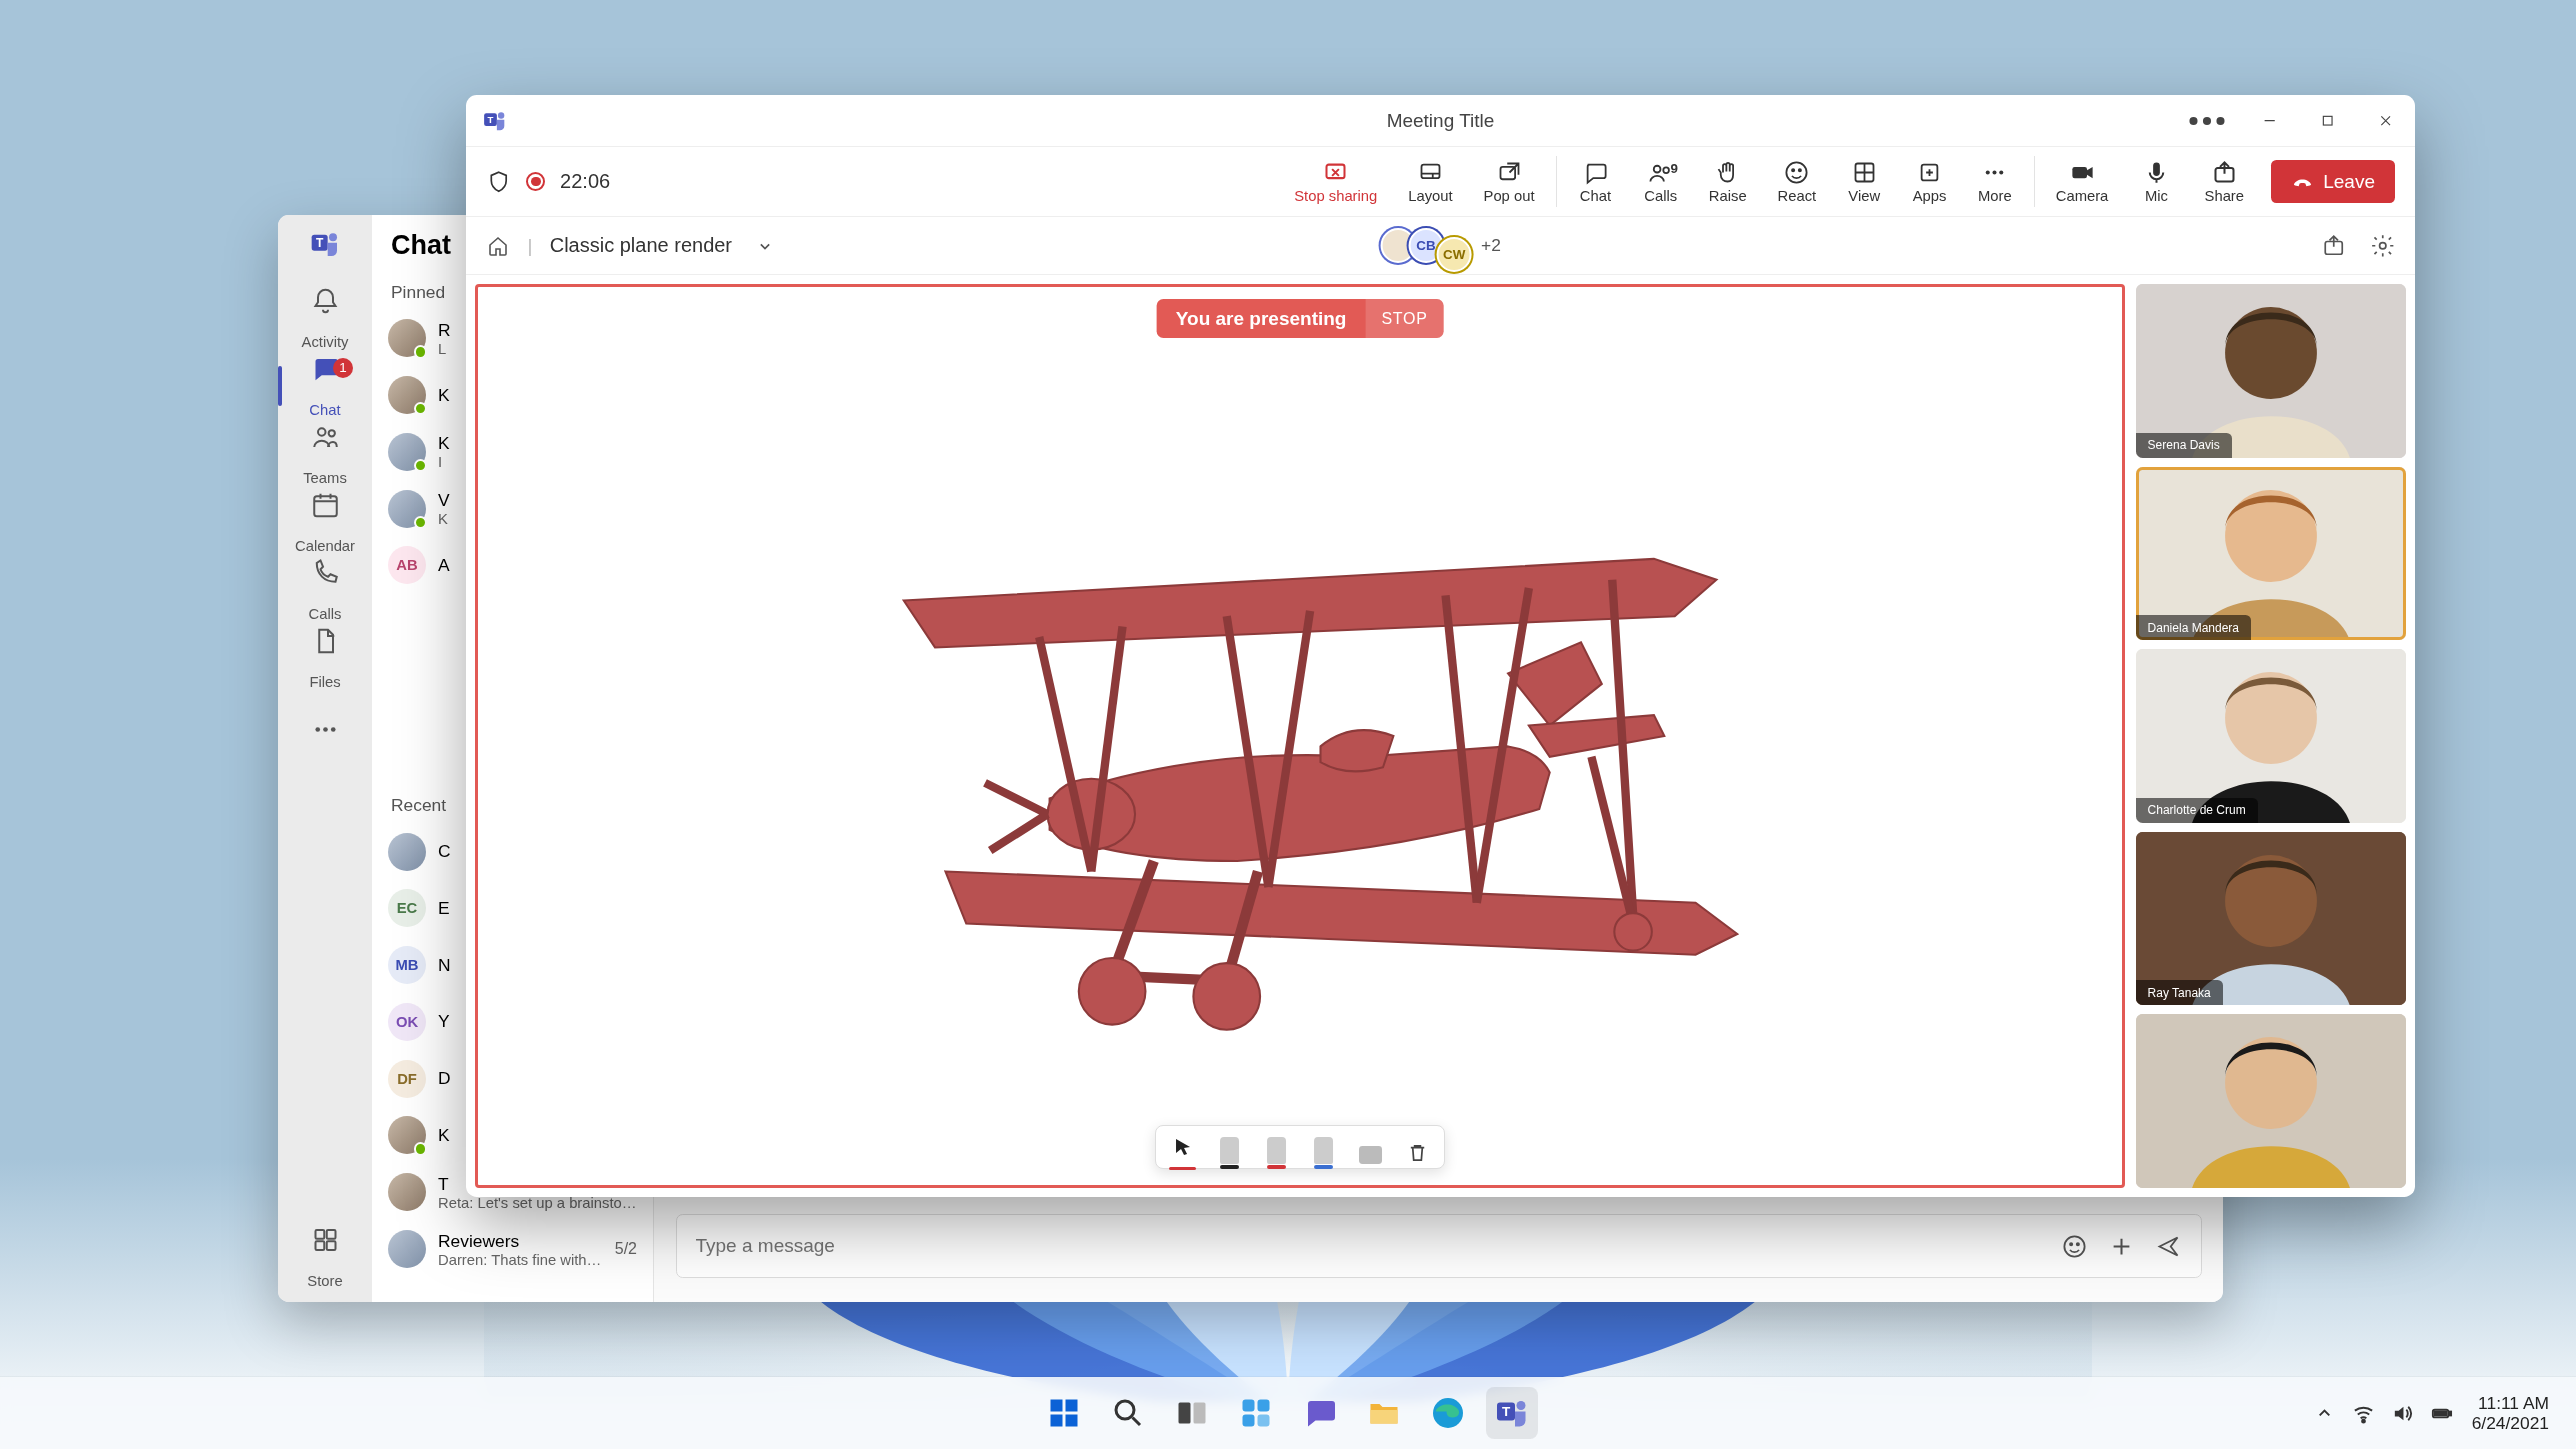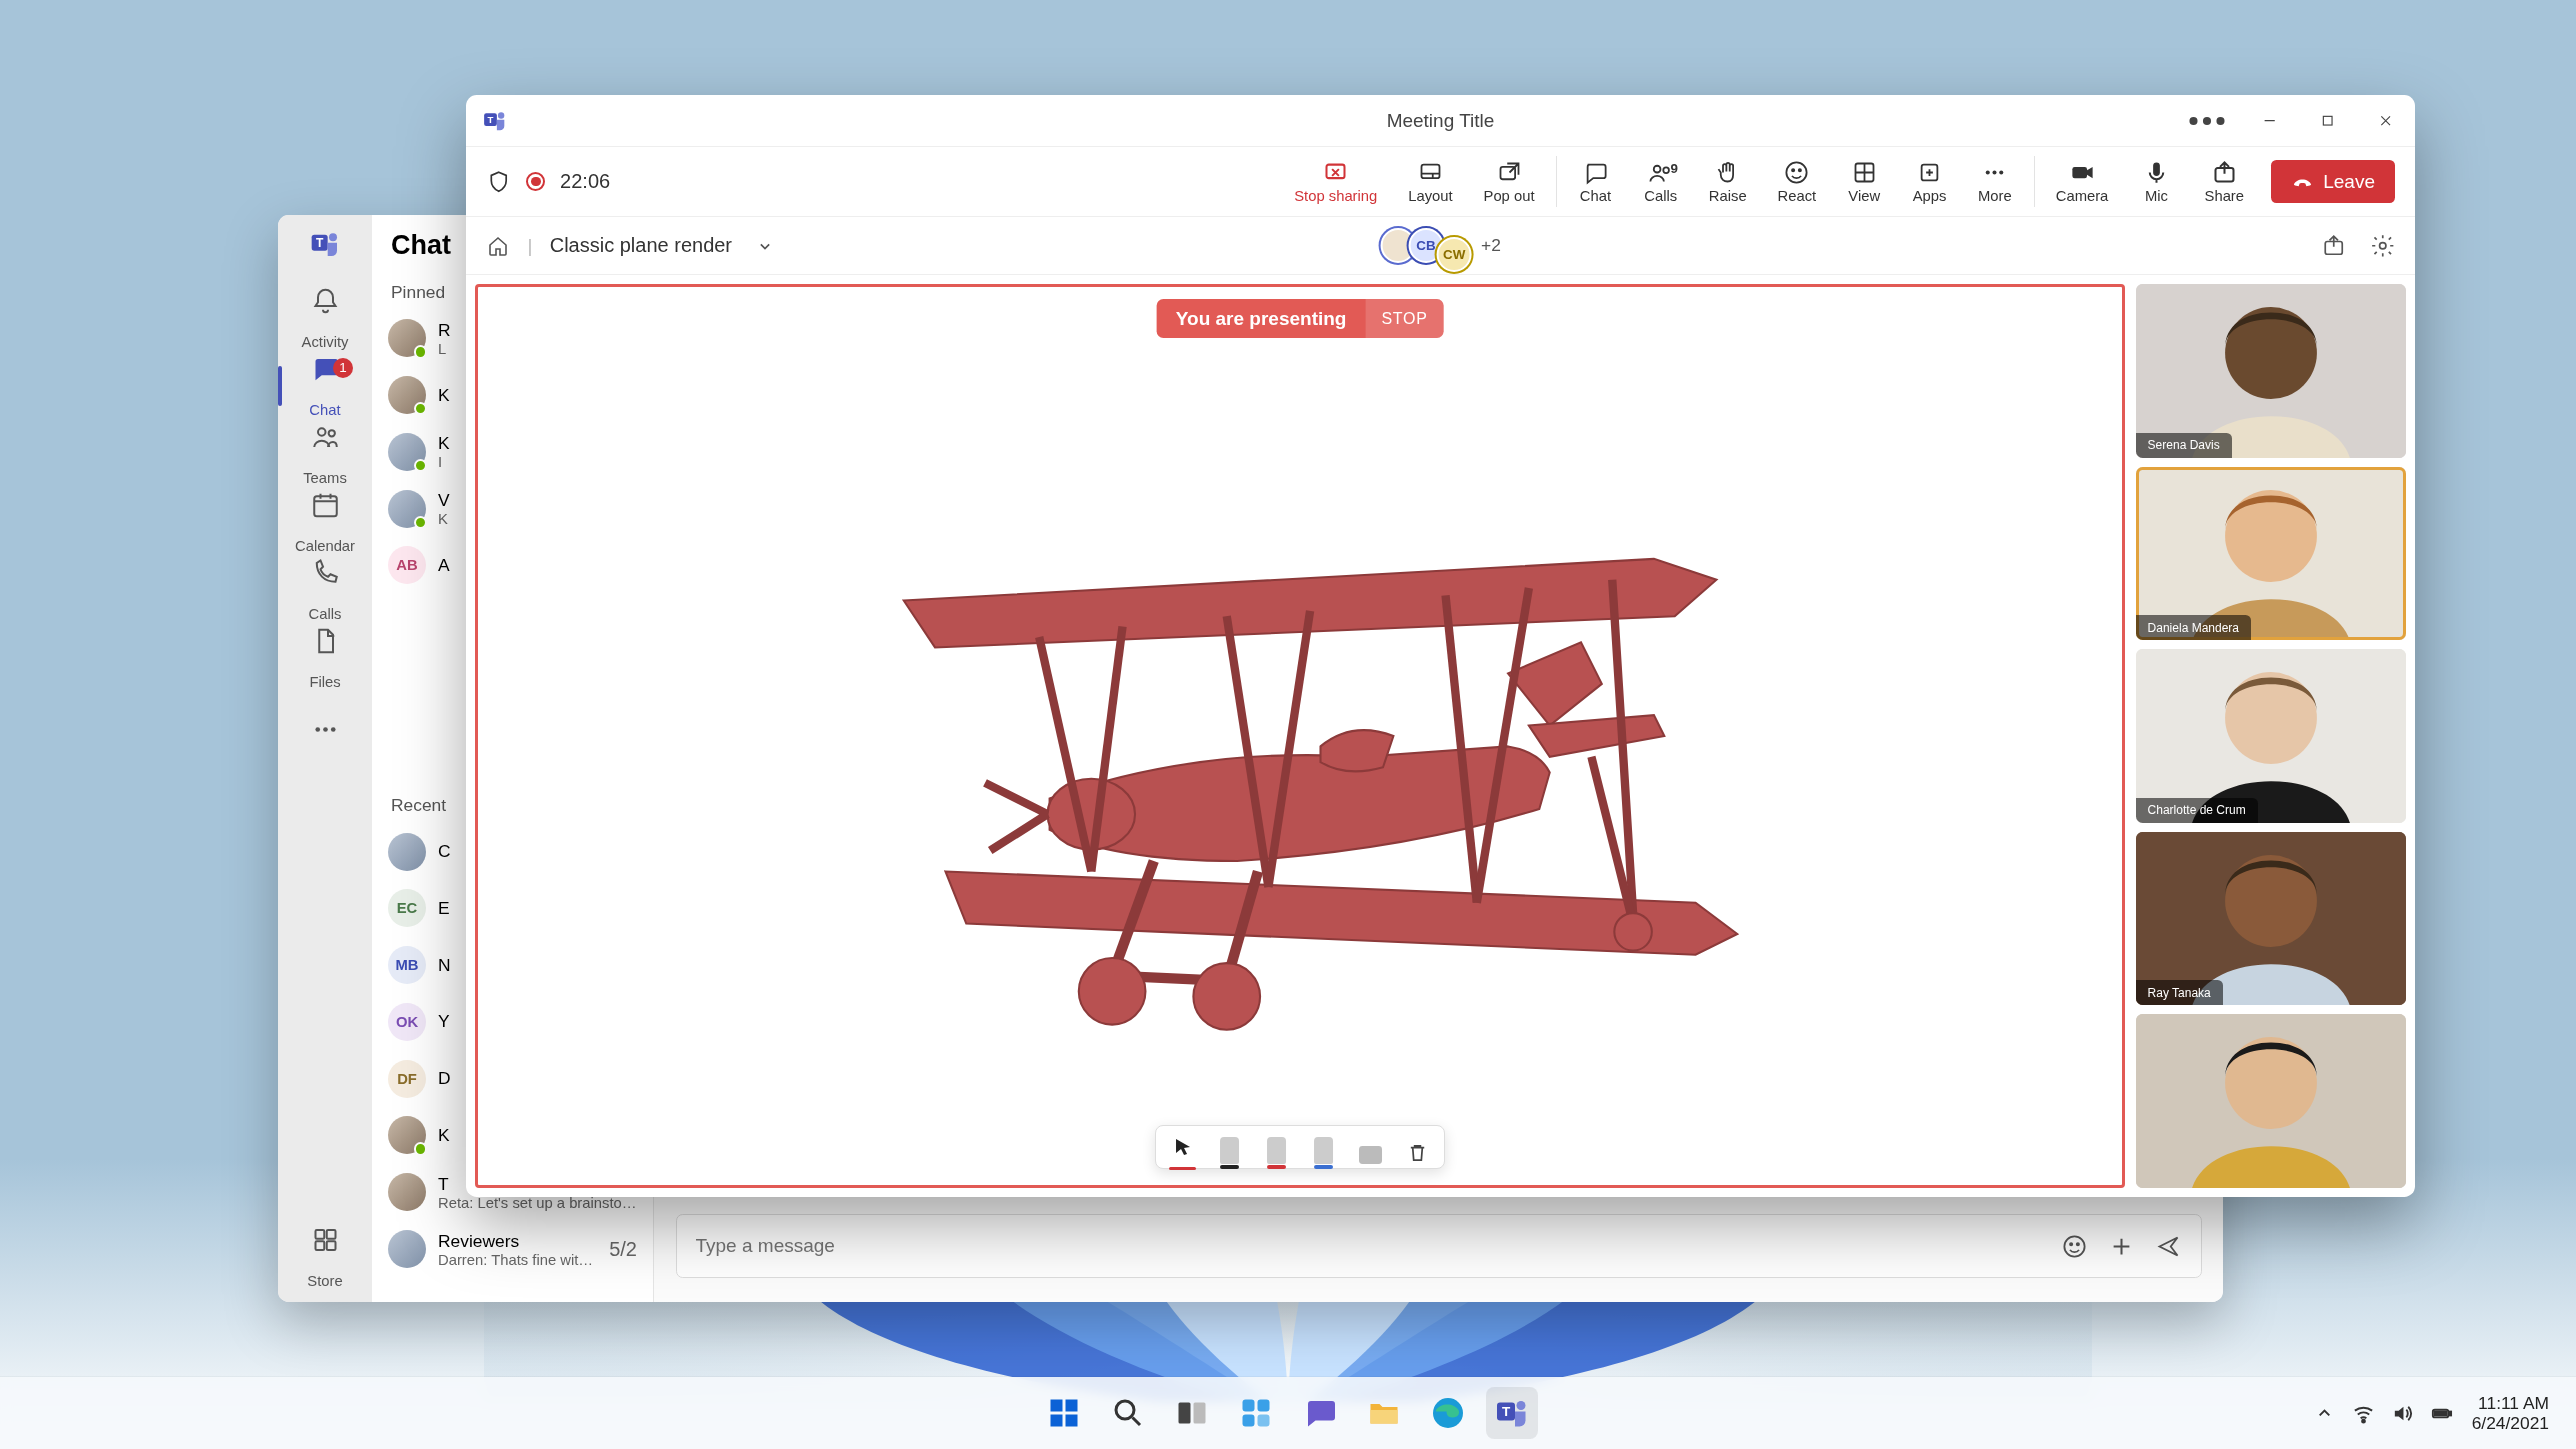--- a/index.html
+++ b/index.html
@@ -69,21 +69,21 @@
     width:38px; height:38px; border-radius:50%; background:#c9c9c9;
     display:flex; align-items:center; justify-content:center;
     font-size:14.8px; font-weight:600; color:#444; flex-shrink:0; position:relative;
   }
   .avatar.photo { background:linear-gradient(135deg,#c7b8a8,#8d7a68);}
   .avatar.group { background:linear-gradient(135deg,#b9c4d3,#8091a8);}
   .presence-dot { position:absolute; right:-1.3px; bottom:-1.3px; width:13.4px; height:13.4px; border-radius:50%; background:#6bb700; border:2px solid #fff;}
   .chat-text { overflow:hidden; }
   .chat-name { font-size:17.4px; font-weight:500; white-space:nowrap; overflow:hidden; text-overflow:ellipsis; }
   .chat-preview { font-size:14.8px; color:#666; white-space:nowrap; overflow:hidden; text-overflow:ellipsis; }
-  .chat-side { margin-left:auto; font-size:20px; color:#666; }
+  .chat-side { margin-left:auto; font-size:16px; color:#666; }
 
   .convo {
     flex:1; background:#fbfbfb; display:flex; flex-direction:column;
     border-top:0.7px solid #e5e5e5;
   }
   .convo-body { flex:1; }
   .compose {
     margin:16px 21.5px 24px 21.5px; height:64px; background:#fff;
     border:0.7px solid #ddd; border-radius:6.7px;
     display:flex; align-items:center; padding:0 19px; gap:14.8px;

